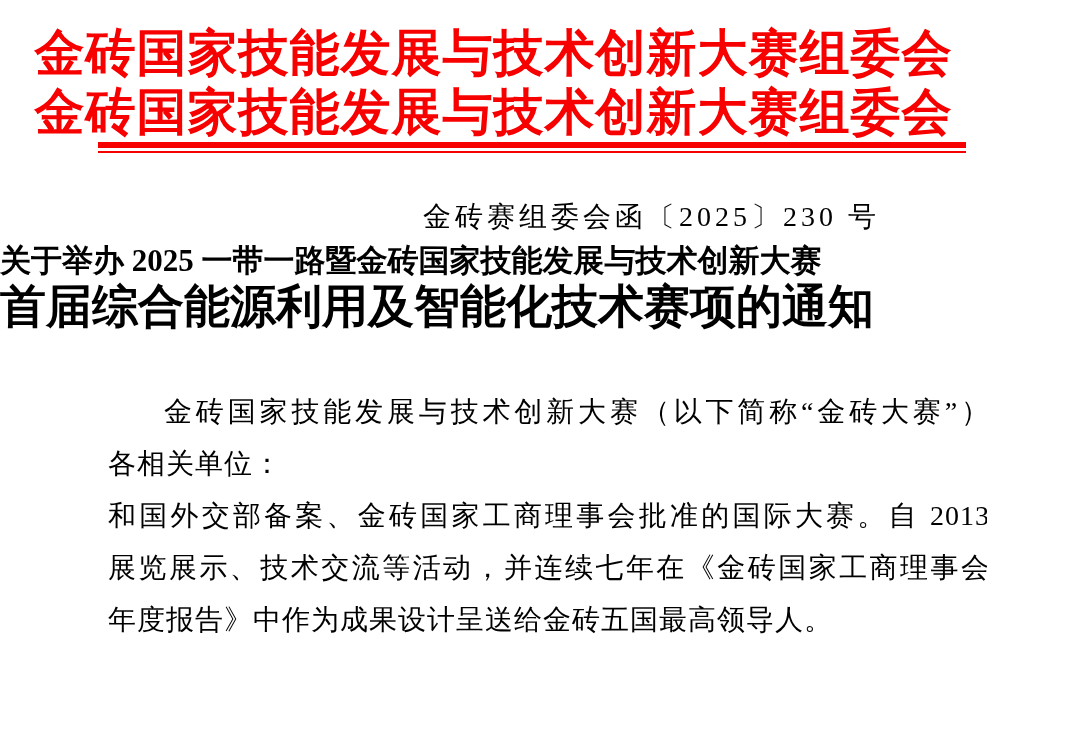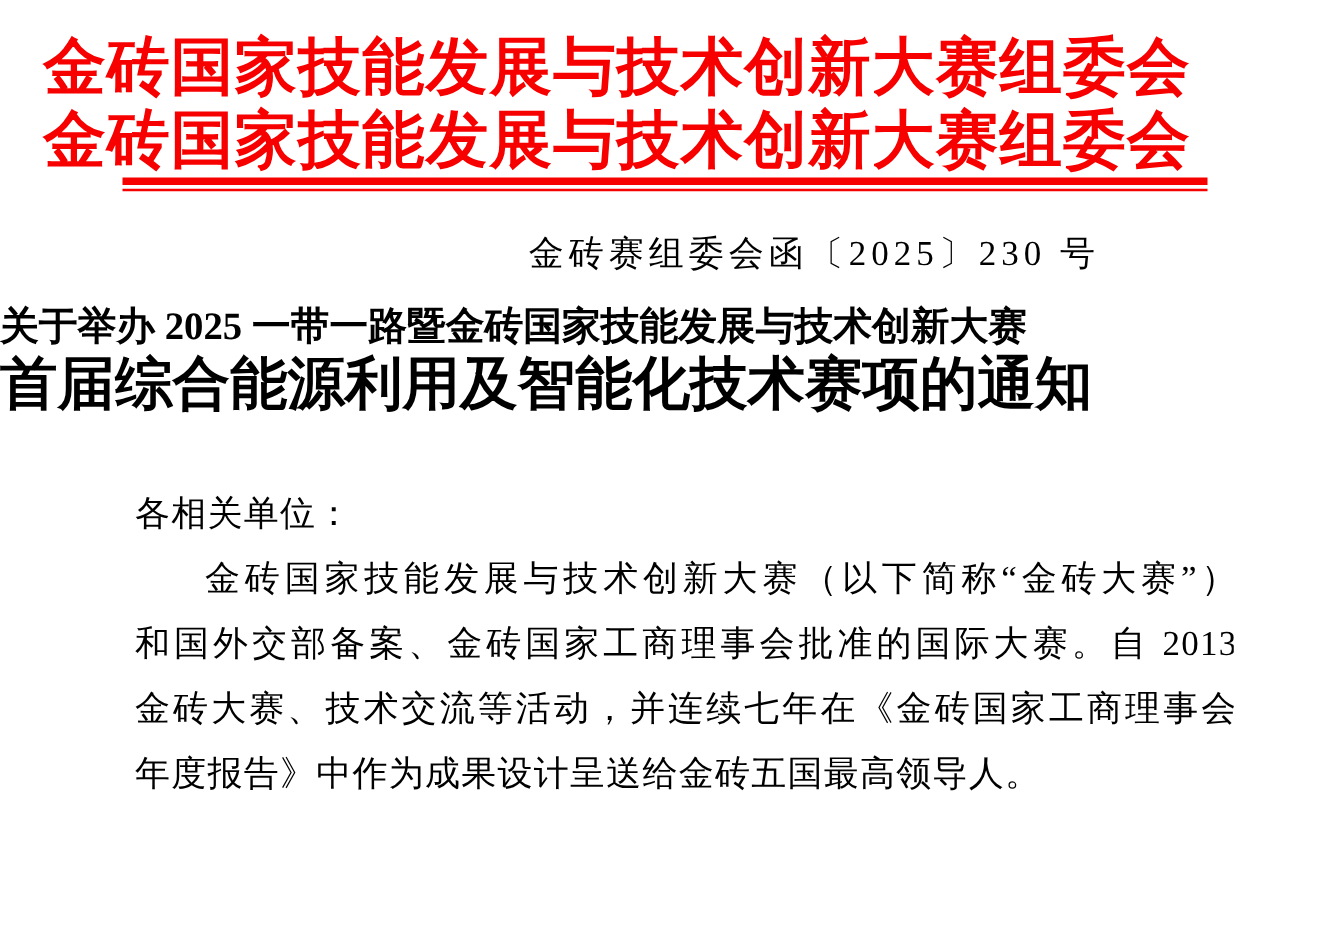--- a/index.html
+++ b/index.html
@@ -35,21 +35,21 @@
     top: 142px;
     left: 98px;
     width: 868px;
   }
   .rule-thick { height: 6px; background: var(--red); }
   .rule-thin  { height: 2px; background: var(--red); margin-top: 3px; }
 
   
   .doc-number {
     position: absolute;
-    top: 184px;
+    top: 197px;
     right: 107px;
     font-size: 28px;
     line-height: 40px;
     letter-spacing: 4px;
     white-space: nowrap;
   }
 
   
   .title-block {
     position: absolute;
@@ -95,20 +95,20 @@
   </div>
 
   <div class="doc-number">金砖赛组委会函〔2025〕230 号</div>
 
   <div class="title-block">
     <div class="title-line1">关于举办 2025 一带一路暨金砖国家技能发展与技术创新大赛</div>
     <div class="title-line2">首届综合能源利用及智能化技术赛项的通知</div>
   </div>
 
   <div class="body-block">
+    <div class="body-line indent justified">金砖国家技能发展与技术创新大赛（以下简称“金砖大赛”）</div>
     <div class="body-line">各相关单位：</div>
-    <div class="body-line indent justified">金砖国家技能发展与技术创新大赛（以下简称“金砖大赛”）</div>
     <div class="body-line justified">和国外交部备案、金砖国家工商理事会批准的国际大赛。自 2013</div>
-    <div class="body-line justified">金砖大赛、技术交流等活动，并连续七年在《金砖国家工商理事会</div>
+    <div class="body-line justified">展览展示、技术交流等活动，并连续七年在《金砖国家工商理事会</div>
     <div class="body-line">年度报告》中作为成果设计呈送给金砖五国最高领导人。</div>
   </div>
 
 </div>
 
 </body></html>

